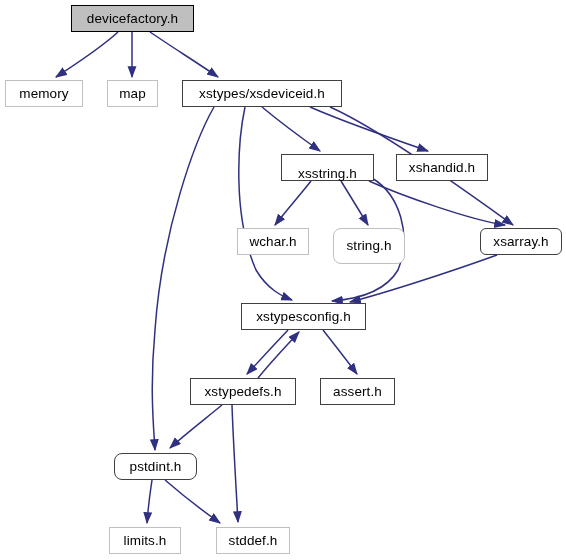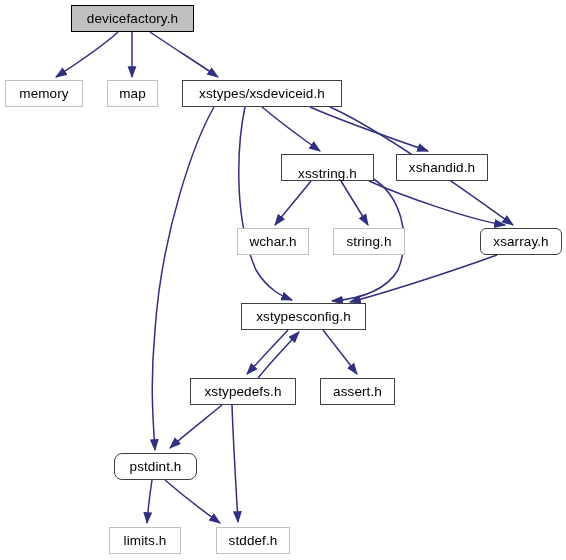--- a/index.html
+++ b/index.html
@@ -100,21 +100,21 @@
       </div>
       <div class="node strong" style="left: 281px; top: 154px; width: 93px; height: 27px; align-items: flex-end;">
         <span class="node-label">xsstring.h</span>
       </div>
       <div class="node strong" style="left: 396px; top: 154px; width: 92px; height: 27px;">
         <span class="node-label">xshandid.h</span>
       </div>
       <div class="node weak" style="left: 237px; top: 228px; width: 72px; height: 27px;">
         <span class="node-label">wchar.h</span>
       </div>
-      <div class="node weak" style="left: 333px; top: 228px; width: 72px; height: 27px;">
+      <div class="node weak" style="left: 333px; top: 228px; width: 72px; height: 36px; border-radius: 8px;">
         <span class="node-label">string.h</span>
       </div>
       <div class="node strong" style="left: 480px; top: 228px; width: 82px; height: 27px; border-radius: 6px;">
         <span class="node-label">xsarray.h</span>
       </div>
       <div class="node strong" style="left: 241px; top: 303px; width: 125px; height: 27px;">
         <span class="node-label">xstypesconfig.h</span>
       </div>
       <div class="node strong" style="left: 190px; top: 378px; width: 106px; height: 27px;">
         <span class="node-label">xstypedefs.h</span>

